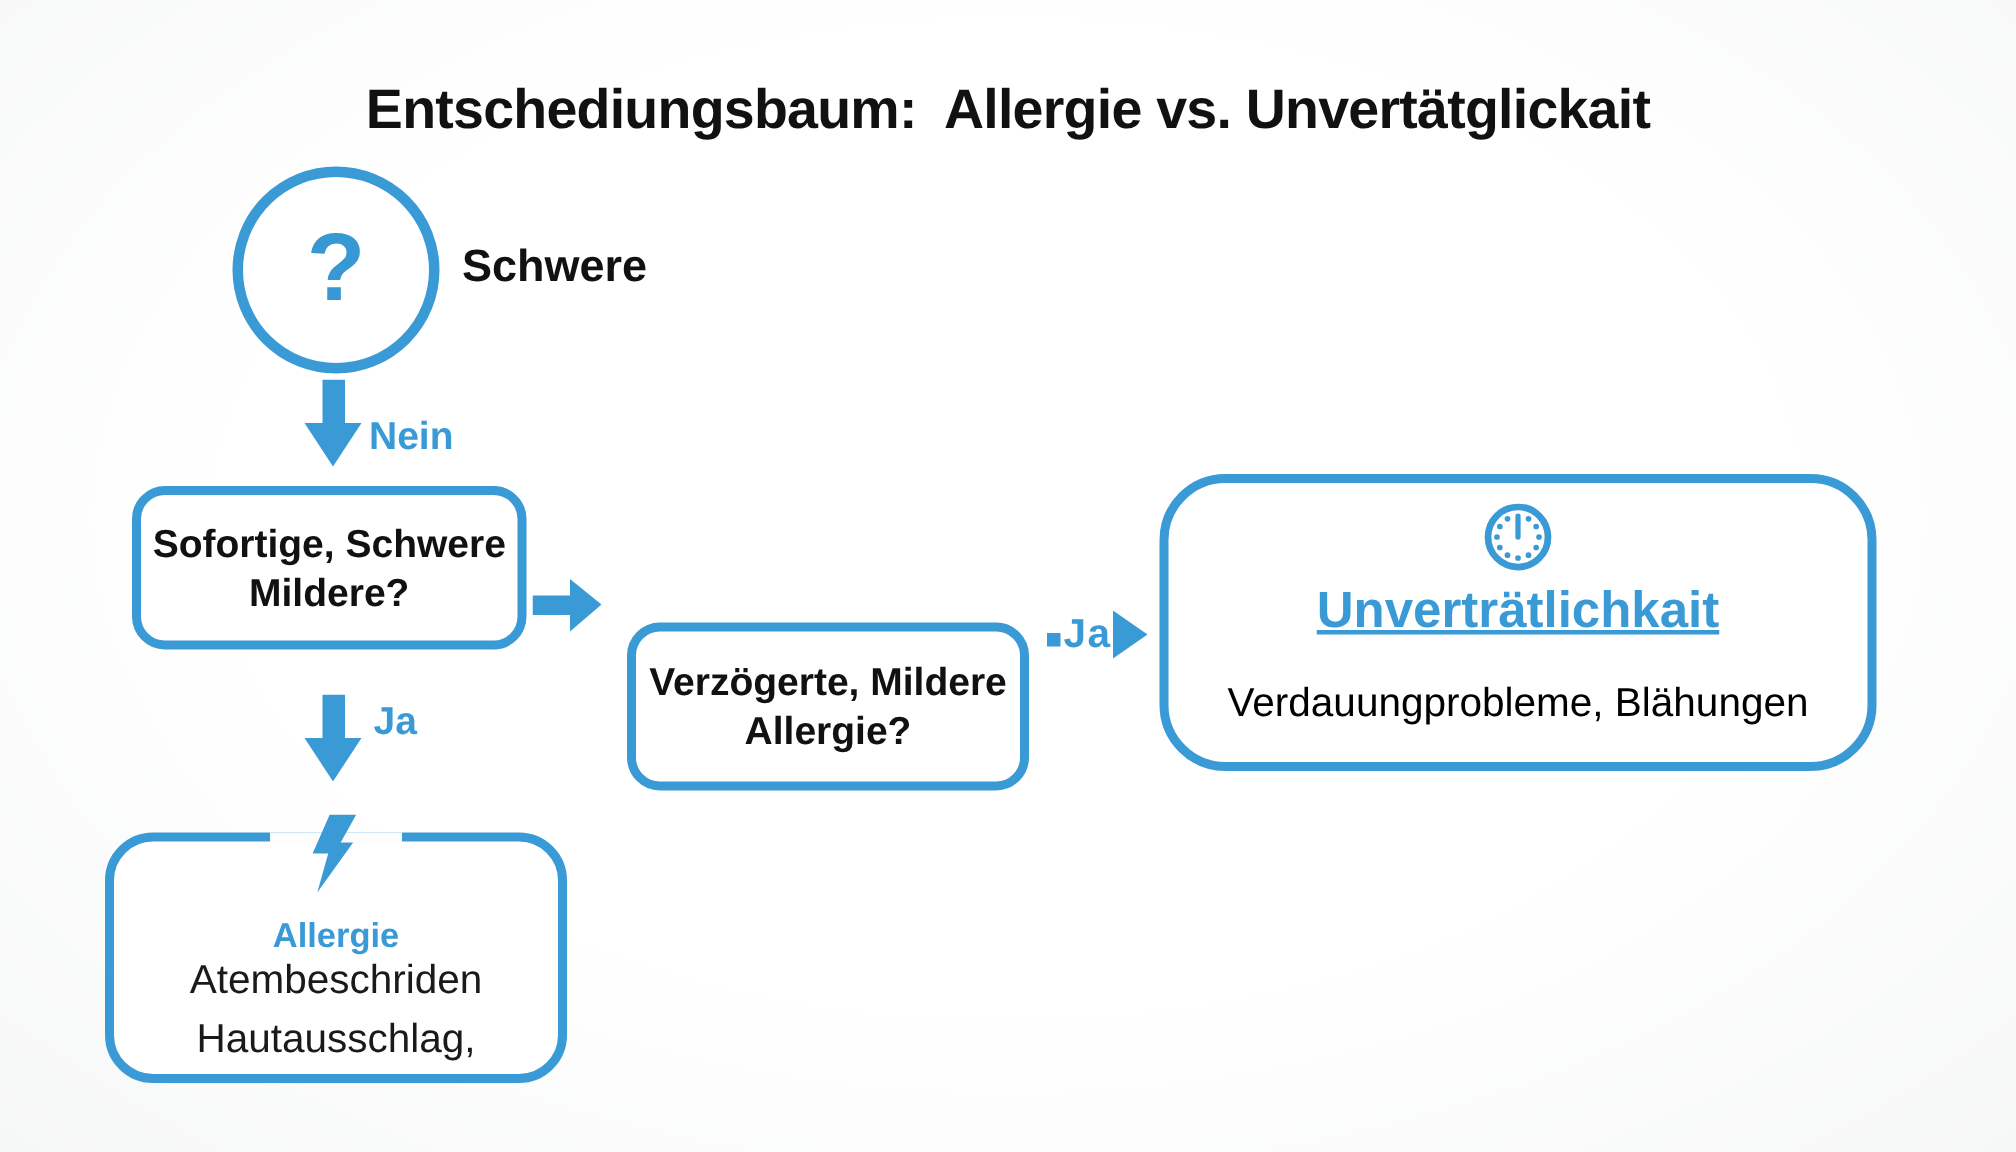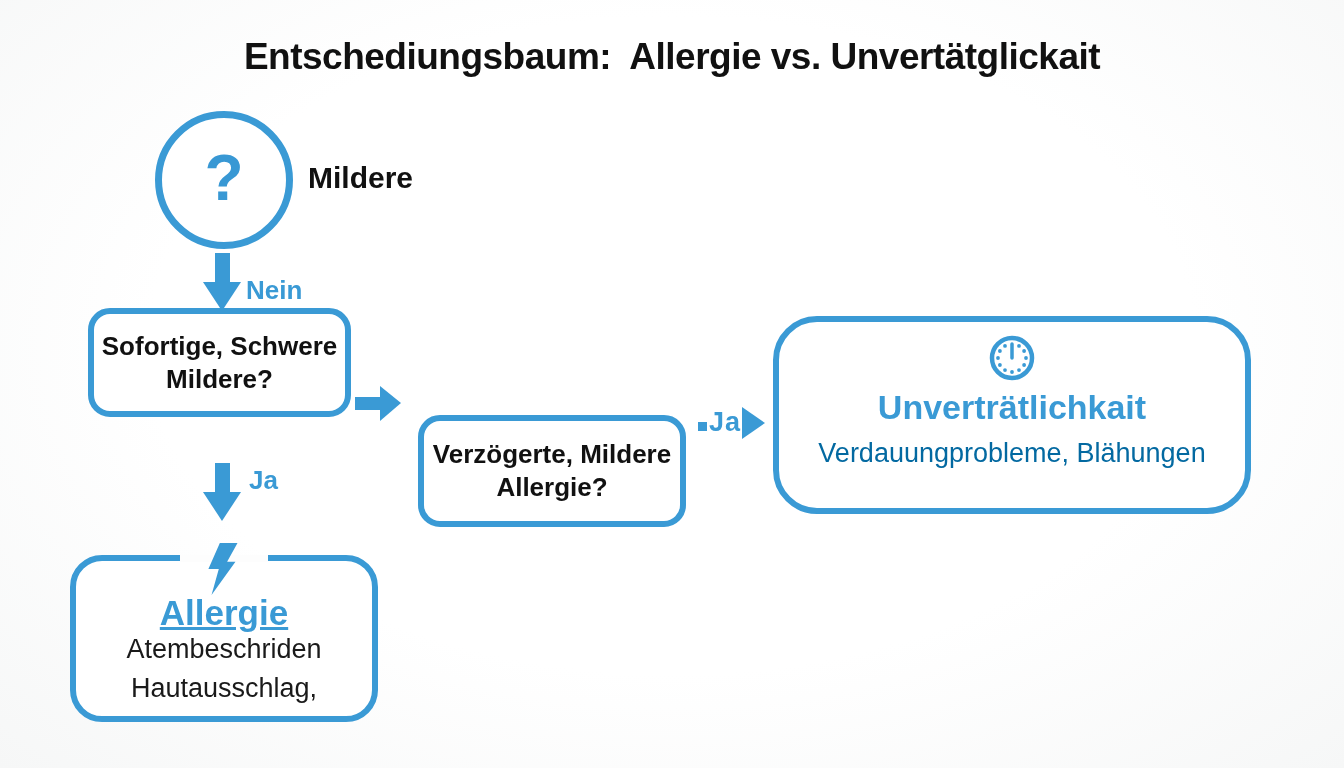--- a/index.html
+++ b/index.html
@@ -11,21 +11,21 @@
     position: relative;
     width: 1344px;
     height: 768px;
     overflow: hidden;
     background: radial-gradient(ellipse at 50% 45%, #ffffff 55%, #f6f7f7 100%);
     font-family: "Liberation Sans", "DejaVu Sans", sans-serif;
     color: #141414;
   }
   .title {
     position: absolute;
-    top: 36px;
+    top: 52px;
     left: 0;
     width: 100%;
     margin: 0;
     text-align: center;
     font-size: 37px;
     font-weight: 700;
     letter-spacing: -0.5px;
     color: #111111;
     white-space: pre;
   }
@@ -103,21 +103,21 @@
     display: flex;
     flex-direction: column;
     align-items: center;
     justify-content: center;
     text-align: center;
     font-size: 26px;
     font-weight: 700;
     line-height: 33px;
     color: #111111;
   }
-  .box-sofortige { left: 88px; top: 308px; width: 263px; height: 109px; }
+  .box-sofortige { left: 88px; top: 324px; width: 263px; height: 109px; }
   .box-verzoegerte { left: 418px; top: 371px; width: 268px; height: 112px; margin-top: 44px; }
   
   .box-unvertraeglichkeit {
     position: absolute;
     left: 773px;
     top: 316px;
     width: 478px;
     height: 198px;
     box-sizing: border-box;
     border: 6px solid #3a9ad5;
@@ -127,26 +127,27 @@
     flex-direction: column;
     align-items: center;
     padding-top: 12px;
     text-align: center;
   }
   .box-unvertraeglichkeit .result-title {
     margin-top: 6px;
     font-size: 34px;
     font-weight: 700;
     color: #3a9ad5;
+    text-decoration: underline;
   }
   .box-unvertraeglichkeit .result-sub {
-    margin-top: 11px;
+    margin-top: 26px;
     font-size: 27px;
     font-weight: 400;
-    color: #0369a1;
+    color: #000000;
   }
   
   .box-allergie {
     position: absolute;
     left: 70px;
     top: 555px;
     width: 308px;
     height: 167px;
     box-sizing: border-box;
     border: 6px solid #3a9ad5;
@@ -163,45 +164,44 @@
     height: 7px;
     background: #fdfdfd;
   }
   .bolt {
     position: absolute;
     top: -18px;
     left: 50%;
     transform: translateX(-50%);
   }
   .box-allergie .result-title {
-    margin-top: 32px;
-    font-size: 35px;
-    font-weight: 700;
-    color: #3a9ad5;
-    text-decoration: underline;
+    margin-top: 49px;
+    font-size: 23px;
+    font-weight: 700;
+    color: #3a9ad5;
   }
   .box-allergie .result-line {
     font-size: 27px;
     font-weight: 400;
     line-height: 32px;
     color: #1a1a1a;
   }
   .box-allergie .result-line.first { margin-top: 7px; }
 </style>
 </head>
 <body>
 
 <div class="canvas">
 
   <h1 class="title">Entschediungsbaum:  Allergie vs. Unvertätglickait</h1>
 
   <div class="circle-node">
     <span class="qmark">?</span>
   </div>
-  <div class="symptome-label">Mildere</div>
+  <div class="symptome-label">Schwere</div>
 
   <svg class="arrow arrow-down-1" width="44" height="58" viewBox="0 0 44 58">
     <rect x="15" y="0" width="15" height="31" fill="#3a9ad5"></rect>
     <polygon points="3,29 41,29 22,58" fill="#3a9ad5"></polygon>
   </svg>
   <div class="edge-label label-nein">Nein</div>
 
   <div class="qbox box-sofortige">
     <div>Sofortige, Schwere</div>
     <div>Mildere?</div>

